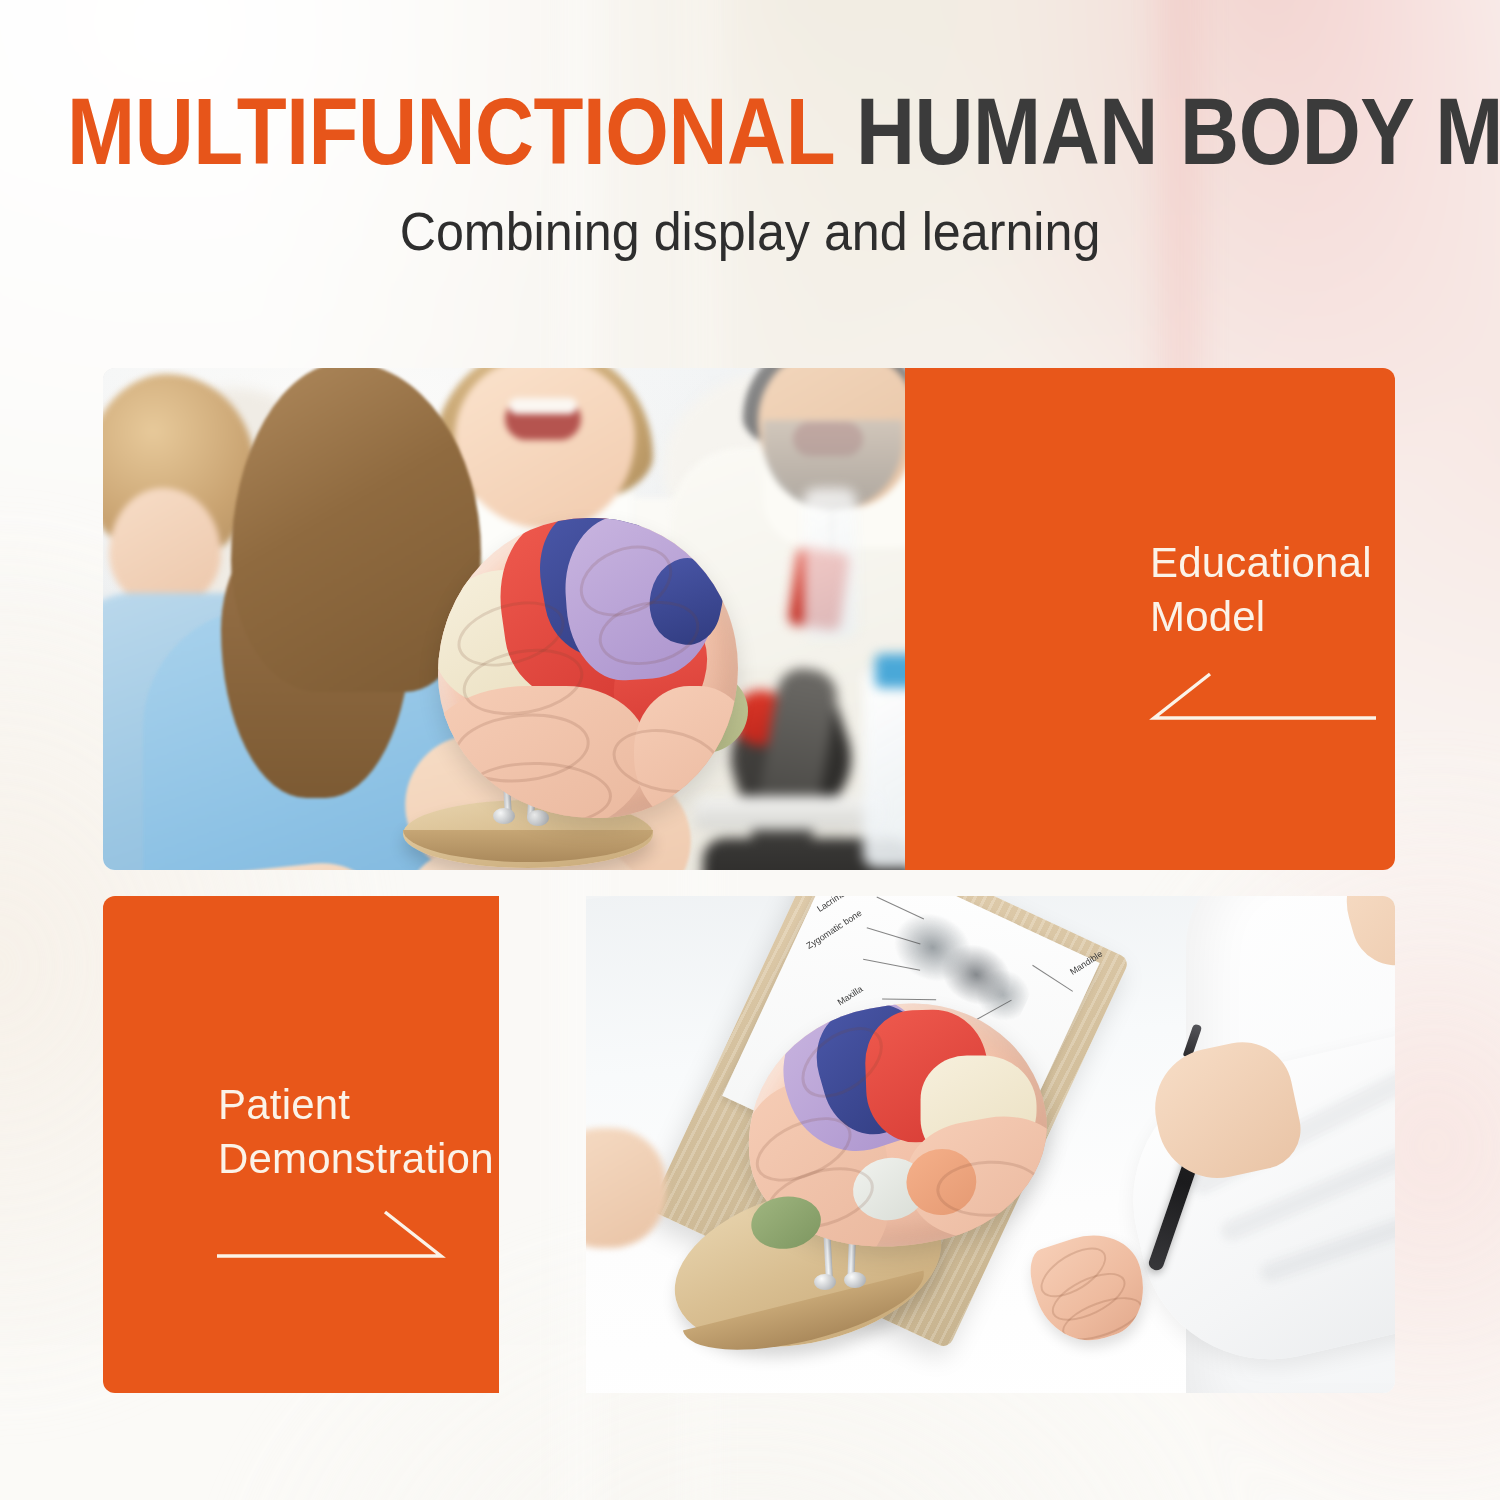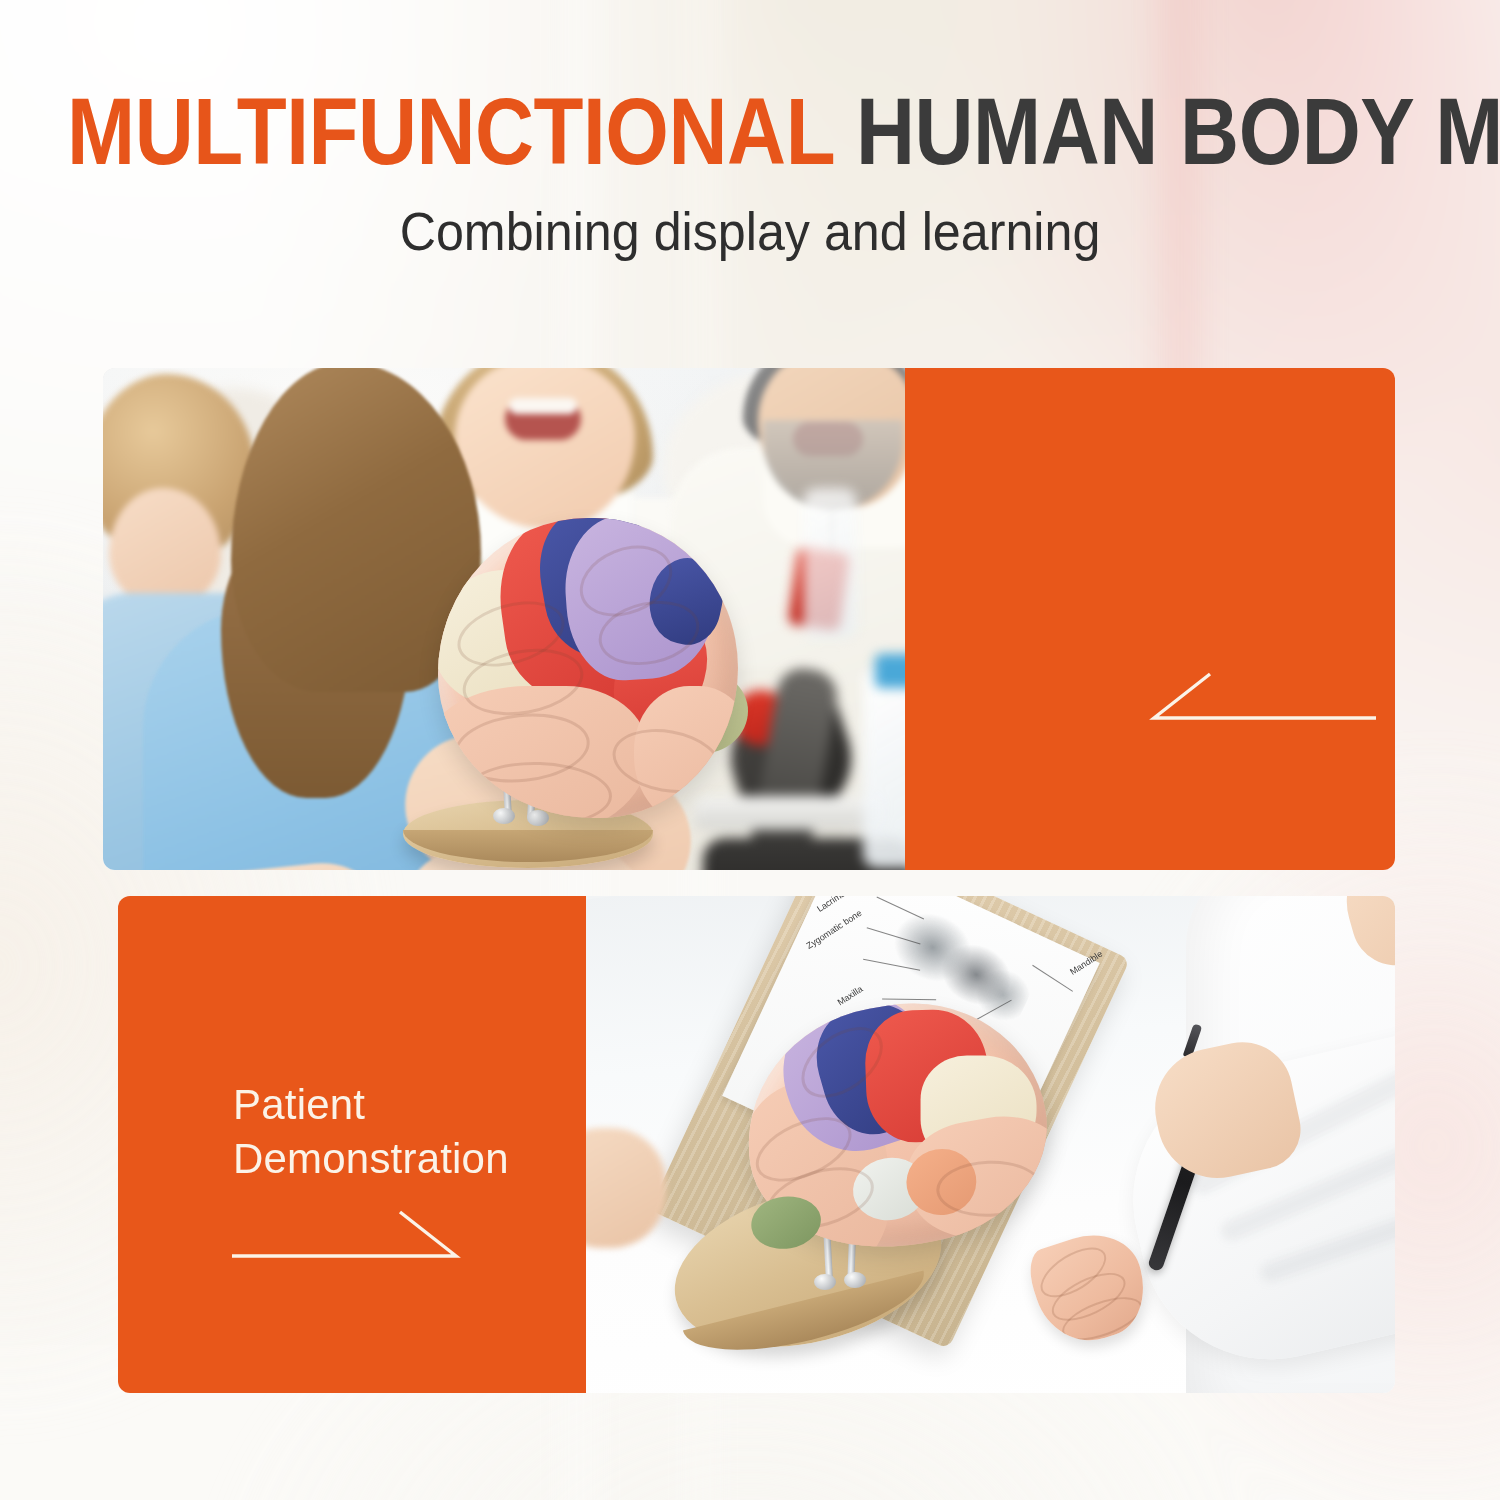--- a/index.html
+++ b/index.html
@@ -48,21 +48,21 @@
   .row{position:absolute;left:0;width:100%;}
   #row1{top:0;height:502px;}
   #row2{top:528px;height:497px;}
 
   .cell{position:absolute;top:0;height:100%;overflow:hidden;}
   .photo{background:#e9e9e9;}
   .panel{background:#e8571a;}
 
   #r1-photo{left:0;width:802px;border-radius:12px 0 0 12px;}
   #r1-panel{left:802px;width:490px;border-radius:0 12px 12px 0;}
-  #r2-panel{left:15px;width:483px;border-radius:12px 0 0 12px;}
+  #r2-panel{left:0;width:396px;border-radius:12px 0 0 12px;}
   #r2-photo{left:483px;width:809px;border-radius:0 12px 12px 0;}
 
   .panel-inner{position:absolute;left:0;top:0;right:0;bottom:0;}
   .panel-label{
     position:absolute;color:#fbf3e8;font-size:42px;line-height:1.28;
     font-weight:400;letter-spacing:.2px;white-space:pre-line;
   }
   #lbl-edu{left:245px;top:168px;}
   #lbl-pat{left:115px;top:182px;}
   .arrow{position:absolute;height:58px;}
@@ -408,20 +408,22 @@
               <div class="gyrus" style="left:160px;top:84px;width:96px;height:56px;transform:rotate(-12deg);"></div>
               <div class="gyrus" style="left:174px;top:212px;width:104px;height:56px;transform:rotate(10deg);"></div>
             </div>
           </div>
         </div>
       </div>
     </div>
 
     <div class="cell panel" id="r1-panel">
       <div class="panel-inner">
+        <div class="panel-label" id="lbl-edu">Educational
+Model</div>
         <div class="arrow" id="arr-edu">
           <svg viewBox="0 0 228 58" preserveAspectRatio="none">
             <path d="M228 50 L6 50 L62 6"></path>
           </svg>
         </div>
       </div>
     </div>
   </div>
 
   <div class="row" id="row2">

